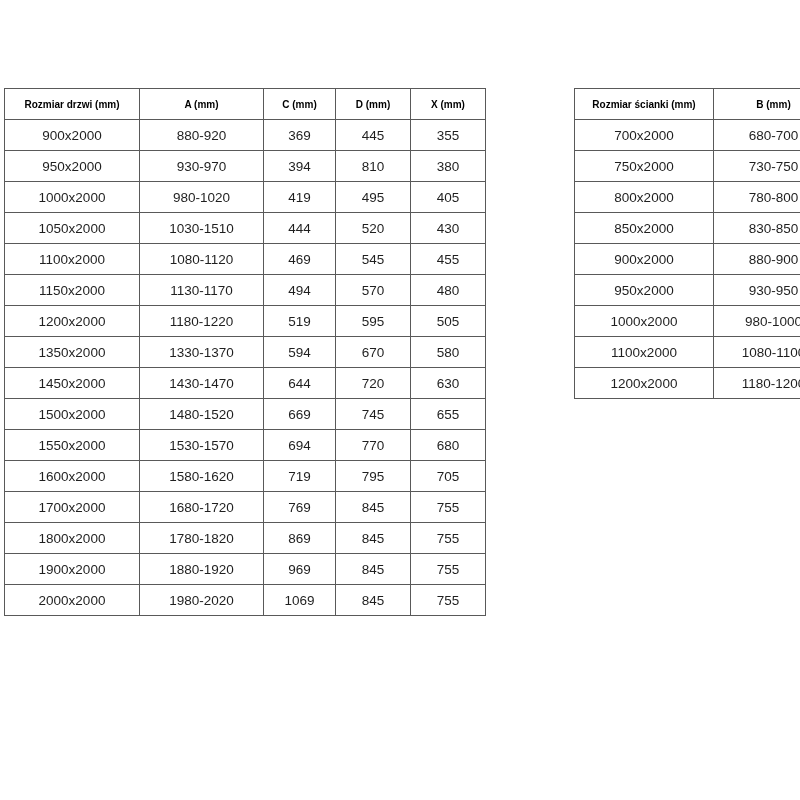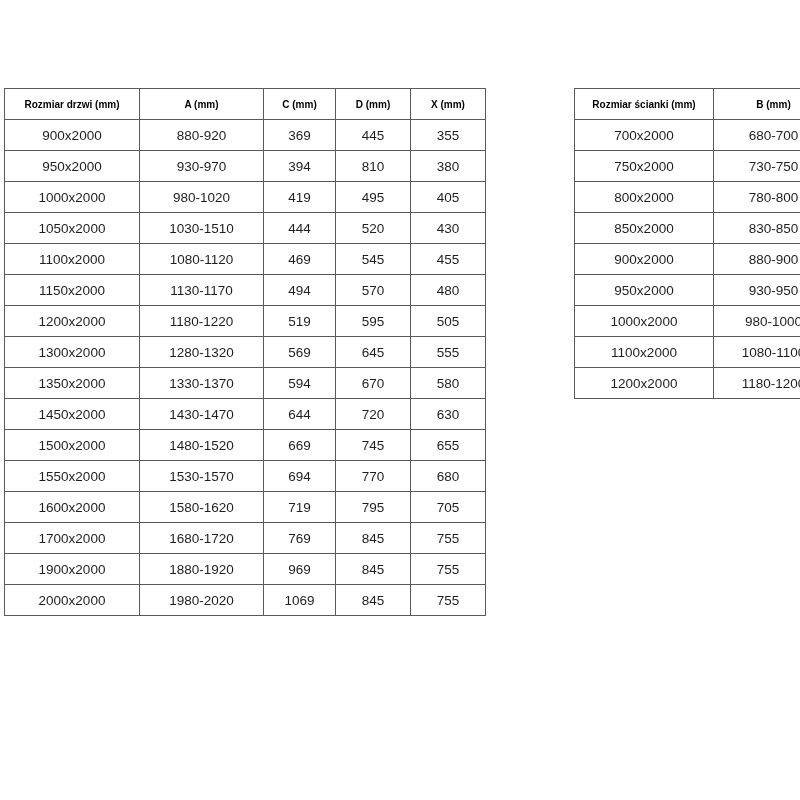--- a/index.html
+++ b/index.html
@@ -124,27 +124,20 @@
           <td>480</td>
         </tr>
         <tr>
           <td>1200x2000</td>
           <td>1180-1220</td>
           <td>519</td>
           <td>595</td>
           <td>505</td>
         </tr>
         <tr>
-          <td>1300x2000</td>
-          <td>1280-1320</td>
-          <td>569</td>
-          <td>645</td>
-          <td>555</td>
-        </tr>
-        <tr>
           <td>1350x2000</td>
           <td>1330-1370</td>
           <td>594</td>
           <td>670</td>
           <td>580</td>
         </tr>
         <tr>
           <td>1450x2000</td>
           <td>1430-1470</td>
           <td>644</td>
@@ -169,20 +162,27 @@
           <td>1600x2000</td>
           <td>1580-1620</td>
           <td>719</td>
           <td>795</td>
           <td>705</td>
         </tr>
         <tr>
           <td>1700x2000</td>
           <td>1680-1720</td>
           <td>769</td>
+          <td>845</td>
+          <td>755</td>
+        </tr>
+        <tr>
+          <td>1800x2000</td>
+          <td>1780-1820</td>
+          <td>869</td>
           <td>845</td>
           <td>755</td>
         </tr>
         <tr>
           <td>1900x2000</td>
           <td>1880-1920</td>
           <td>969</td>
           <td>845</td>
           <td>755</td>
         </tr>

